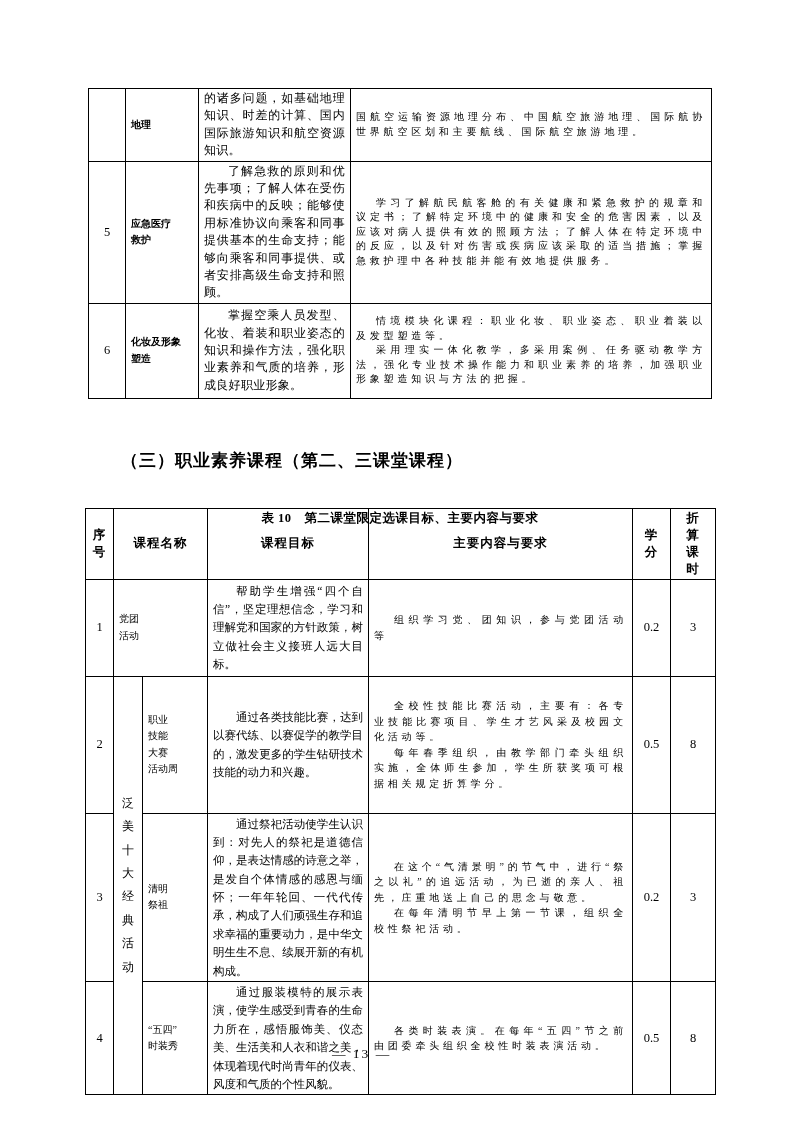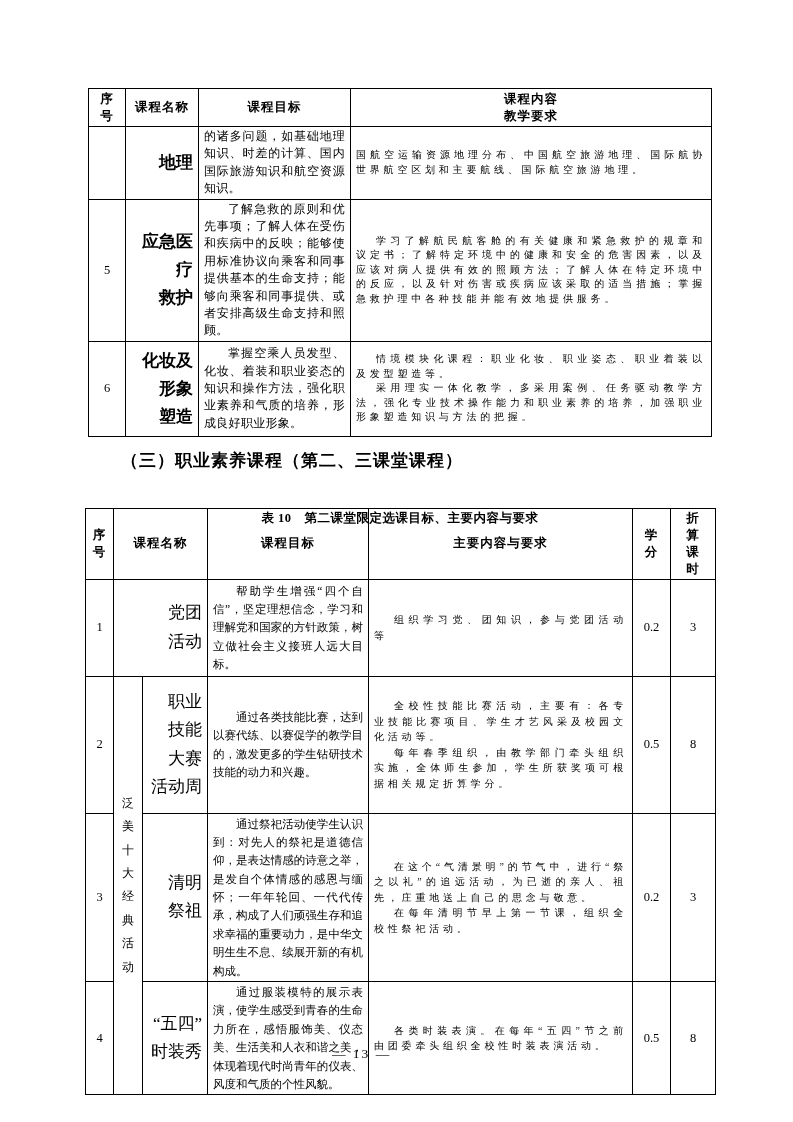--- a/index.html
+++ b/index.html
@@ -26,23 +26,23 @@
   .doc-table th {
     font-weight: bold;
     text-align: center;
     font-size: 12.5px;
     line-height: 1.35;
     white-space: pre-line;
     letter-spacing: 1px;
   }
   .cell-num { text-align: center; font-size: 12.5px; }
   .cell-name {
-    text-align: right;
+    text-align: left;
     white-space: pre-line;
-    font-size: 17px;
+    font-size: 10px;
     line-height: 1.65;
     padding: 1px 2px;
   }
   #table1 .cell-name { font-weight: bold; }
   .cell-obj {
     text-align: justify;
     font-size: 12px;
     line-height: 1.45;
     letter-spacing: 0.3px;
   }
@@ -94,27 +94,20 @@
 <body>
 
 <table id="table1" class="doc-table" style="left:88px; top:88px; width:623px;">
   <colgroup>
     <col style="width:37px">
       <col style="width:73px">
       <col style="width:152px">
       <col style="width:361px">
   </colgroup>
   <tbody>
-      <tr style="height:38px;">
-    <th>序号</th>
-    <th>课程名称</th>
-    <th>课程目标</th>
-    <th>课程内容
-教学要求</th>
-  </tr>
   <tr style="height:67px;">
     <td class="cell-num"></td>
     <td class="cell-name valign-top">地理</td>
     <td class="cell-obj">
       <p>的诸多问题，如基础地理知识、时差的计算、国内国际旅游知识和航空资源知识。</p>
     </td>
     <td class="cell-cont">
       <p>国航空运输资源地理分布、中国航空旅游地理、国际航协世界航空区划和主要航线、国际航空旅游地理。</p>
     </td>
   </tr>

